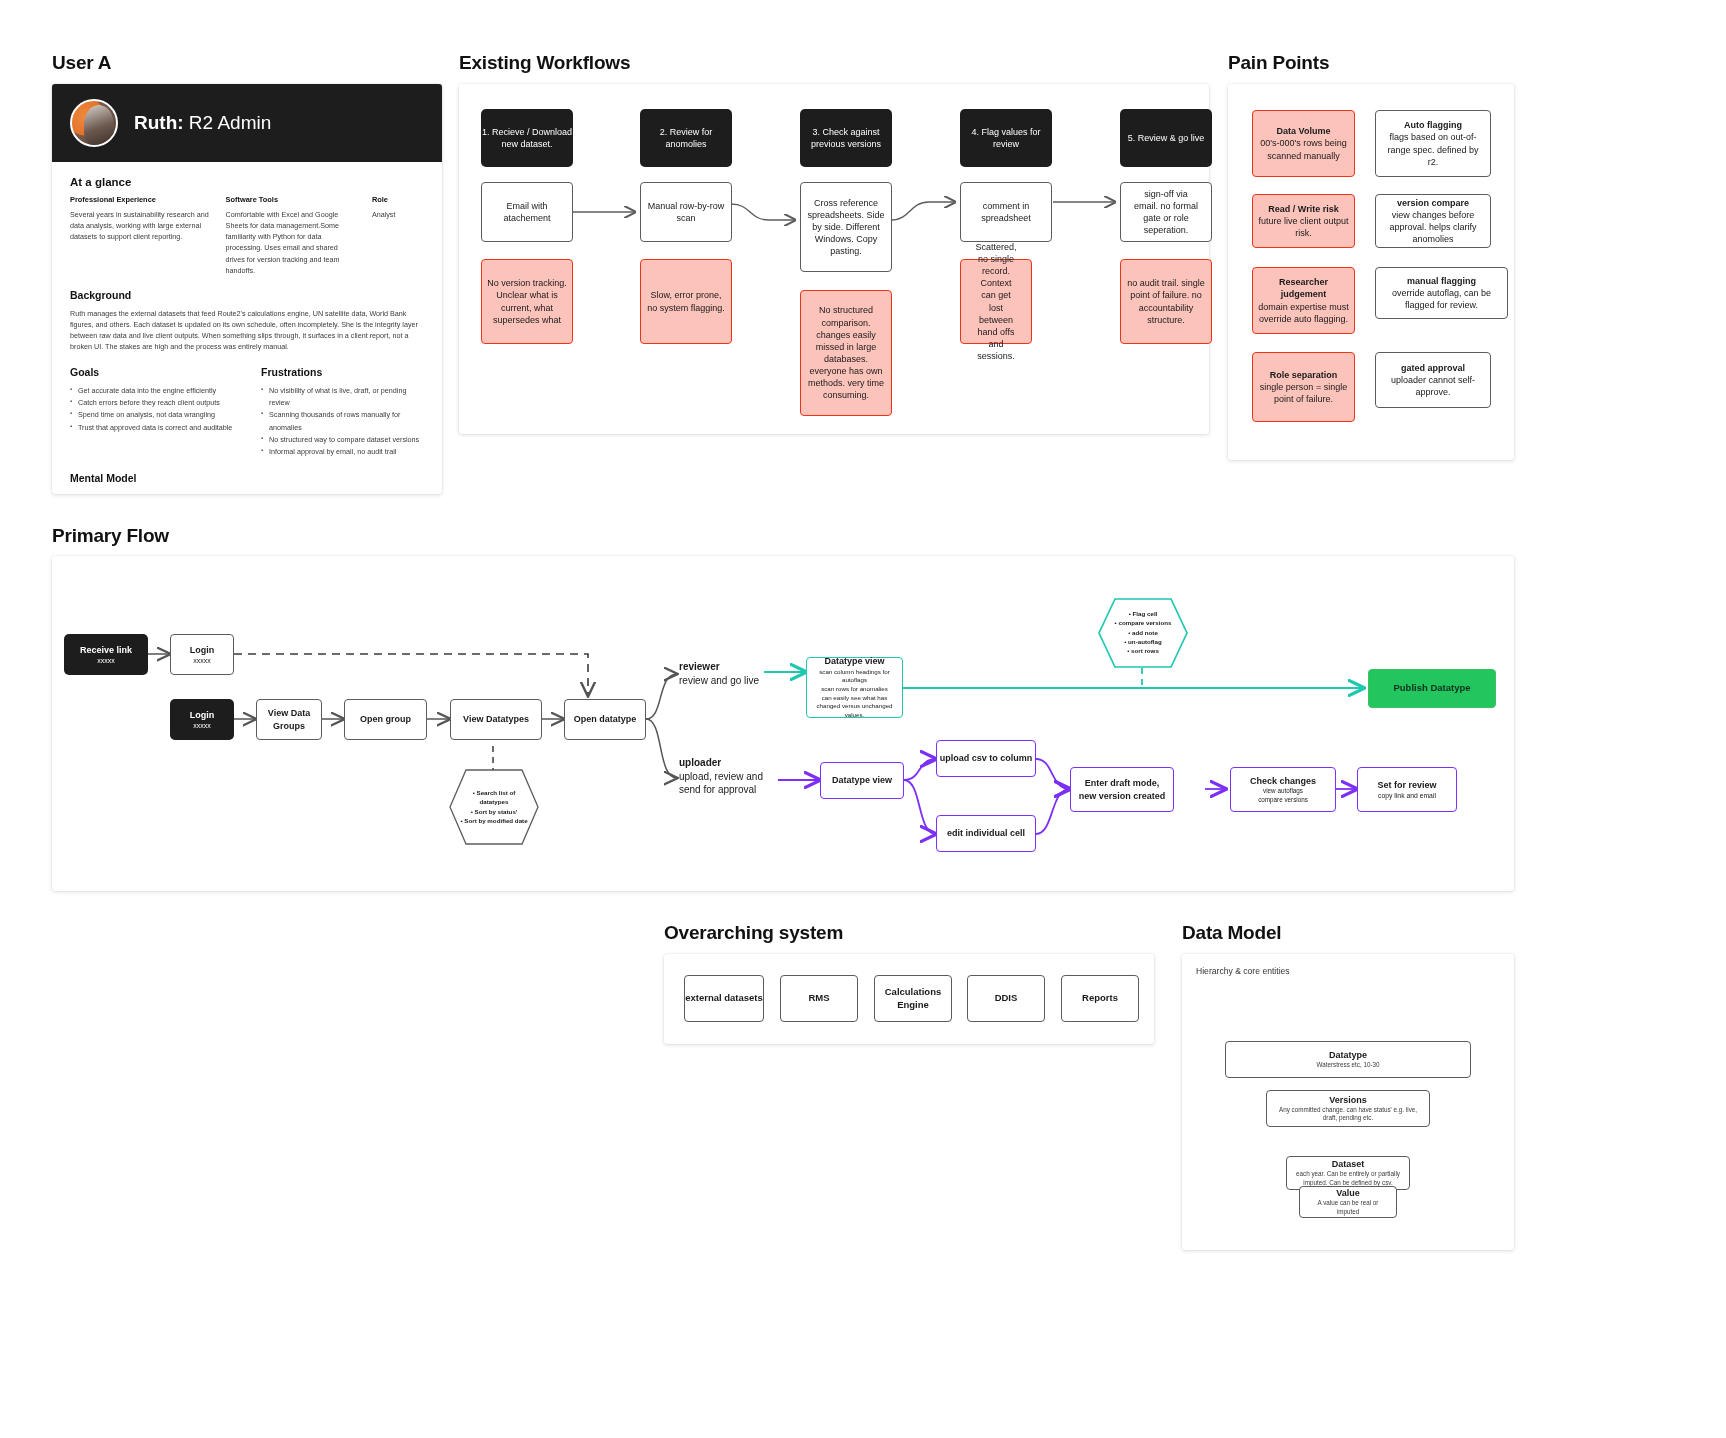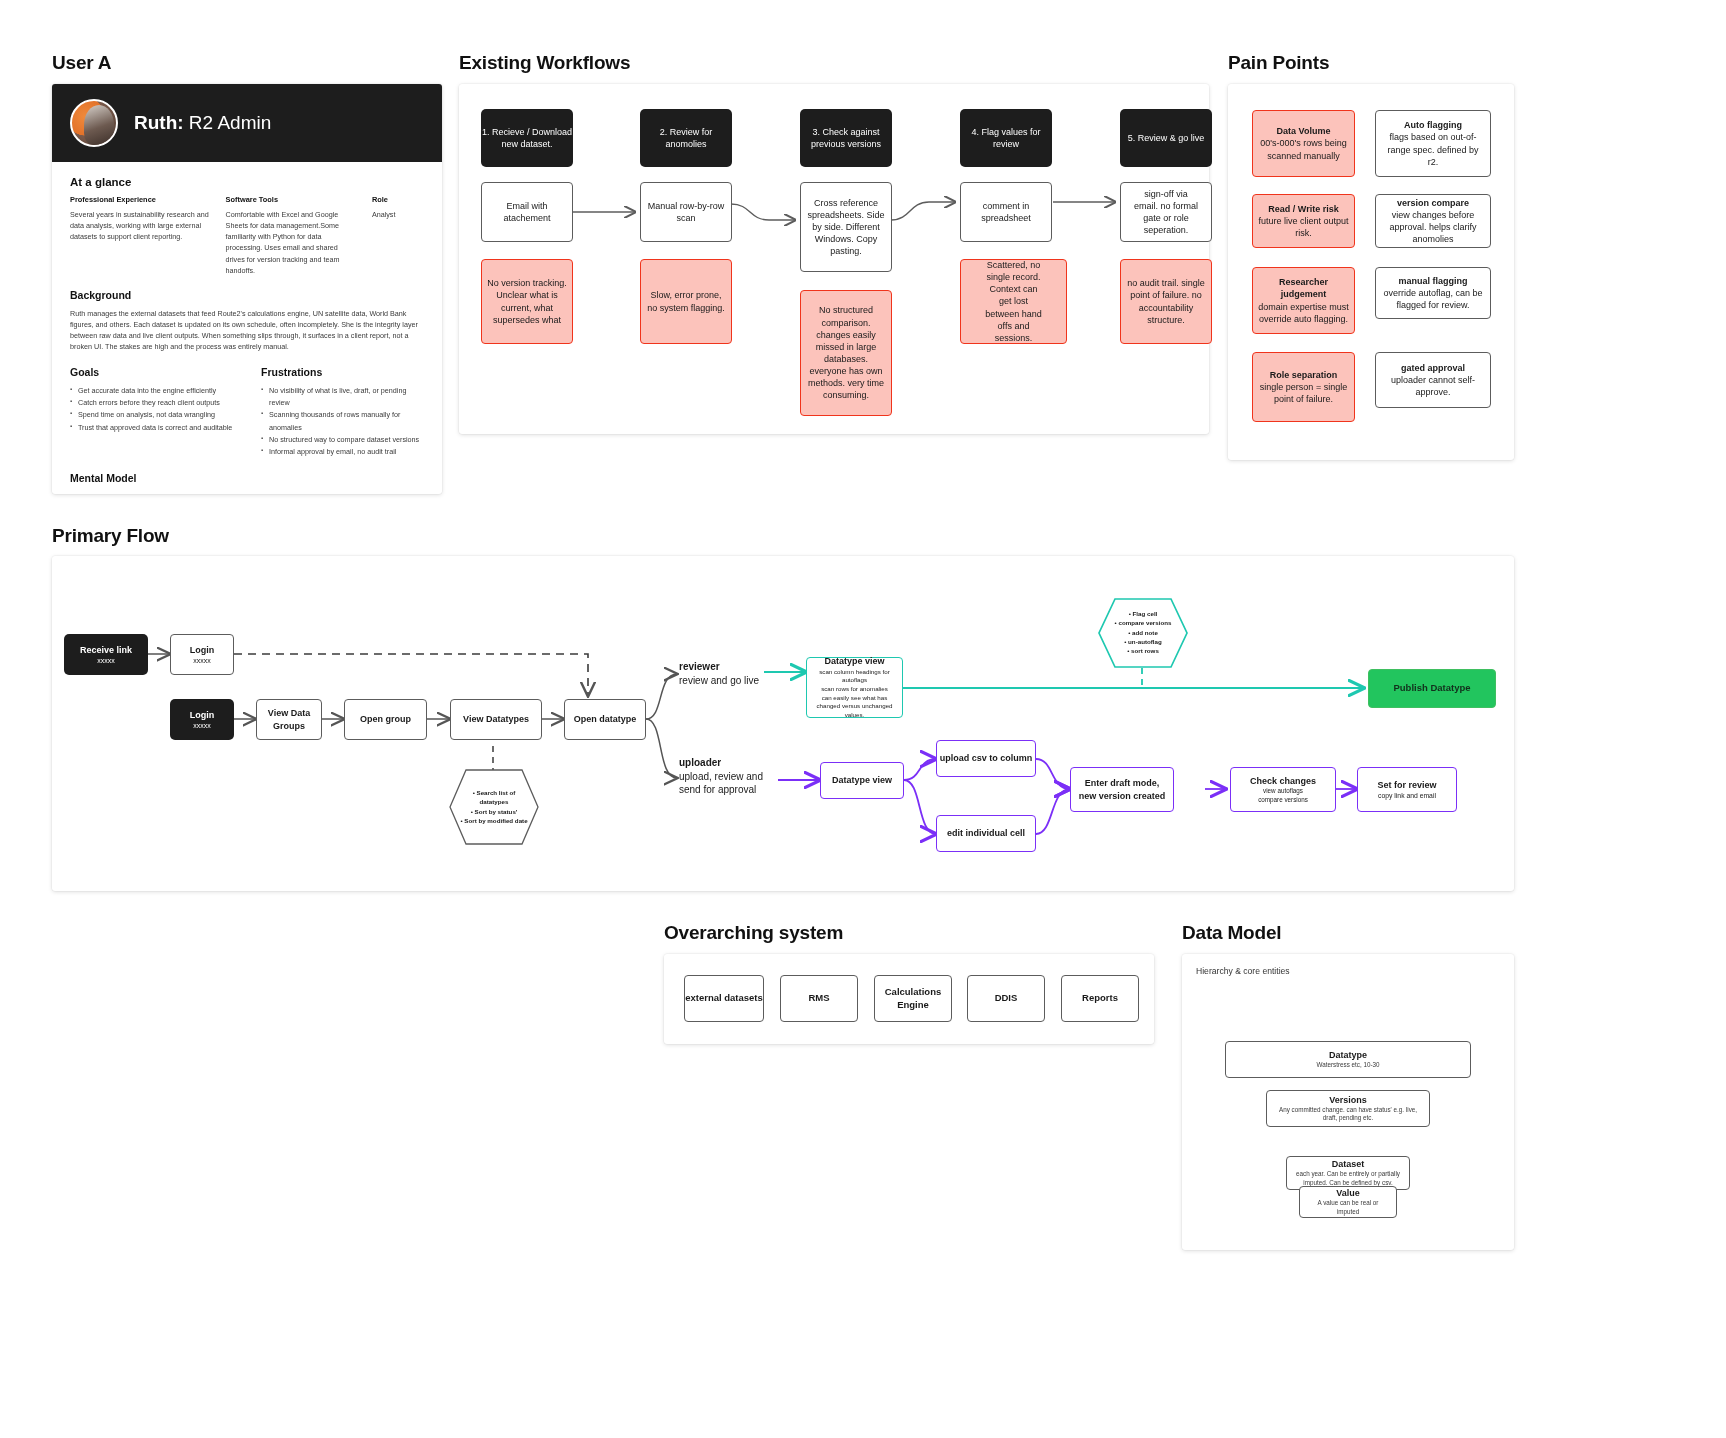--- a/index.html
+++ b/index.html
@@ -227,21 +227,21 @@
 
     <div class="box box-pain" style="left:22px; top:175px; width:92px; height:85px; padding:0 5px;">
         <span>No version tracking. Unclear what is current, what supersedes what</span>
       </div>
     <div class="box box-pain" style="left:181px; top:175px; width:92px; height:85px; padding:10px 5px;">
         <span>Slow, error prone, no system flagging.</span>
       </div>
     <div class="box box-pain" style="left:341px; top:206px; width:92px; height:126px; padding:0 5px;">
         <span>No structured comparison. changes easily missed in large databases. everyone has own methods. very time consuming.</span>
       </div>
-    <div class="box box-pain" style="left:501px; top:175px; width:107px; height:85px; padding:0 21px;">
+    <div class="box box-pain" style="left:501px; top:175px; width:72px; height:85px; padding:0 21px;">
         <span>Scattered, no single record. Context can get lost between hand offs and sessions.</span>
       </div>
     <div class="box box-pain" style="left:661px; top:175px; width:92px; height:85px; padding:0 5px;">
         <span>no audit trail. single point of failure. no accountability structure.</span>
       </div>
   </div>
 
   <div class="section-title" style="left:1228px; top:52px;">Pain Points</div>
   <div class="panel" id="painpanel">
     <div class="box box-pain" style="left:24px; top:26px; width:103px; height:67px; padding:0 5px;">
@@ -262,21 +262,21 @@
     </div>
 
     <div class="box box-outline" style="left:147px; top:26px; width:116px; height:67px; padding:0 5px;">
       <span class="bx-title">Auto flagging</span>
       <span class="bx-sub">flags based on out-of-range spec. defined by r2.</span>
     </div>
     <div class="box box-outline" style="left:147px; top:110px; width:116px; height:54px; padding:0 5px;">
       <span class="bx-title">version compare</span>
       <span class="bx-sub">view changes before approval. helps clarify anomolies</span>
     </div>
-    <div class="box box-outline" style="left:147px; top:183px; width:116px; height:52px; padding:0 5px;">
+    <div class="box box-outline" style="left:147px; top:183px; width:133px; height:52px; padding:0 5px;">
       <span class="bx-title">manual flagging</span>
       <span class="bx-sub">override autoflag, can be flagged for review.</span>
     </div>
     <div class="box box-outline" style="left:147px; top:268px; width:116px; height:56px; padding:0 5px;">
       <span class="bx-title">gated approval</span>
       <span class="bx-sub">uploader cannot self-approve.</span>
     </div>
   </div>
 
   <div class="section-title" style="left:52px; top:525px;">Primary Flow</div>

